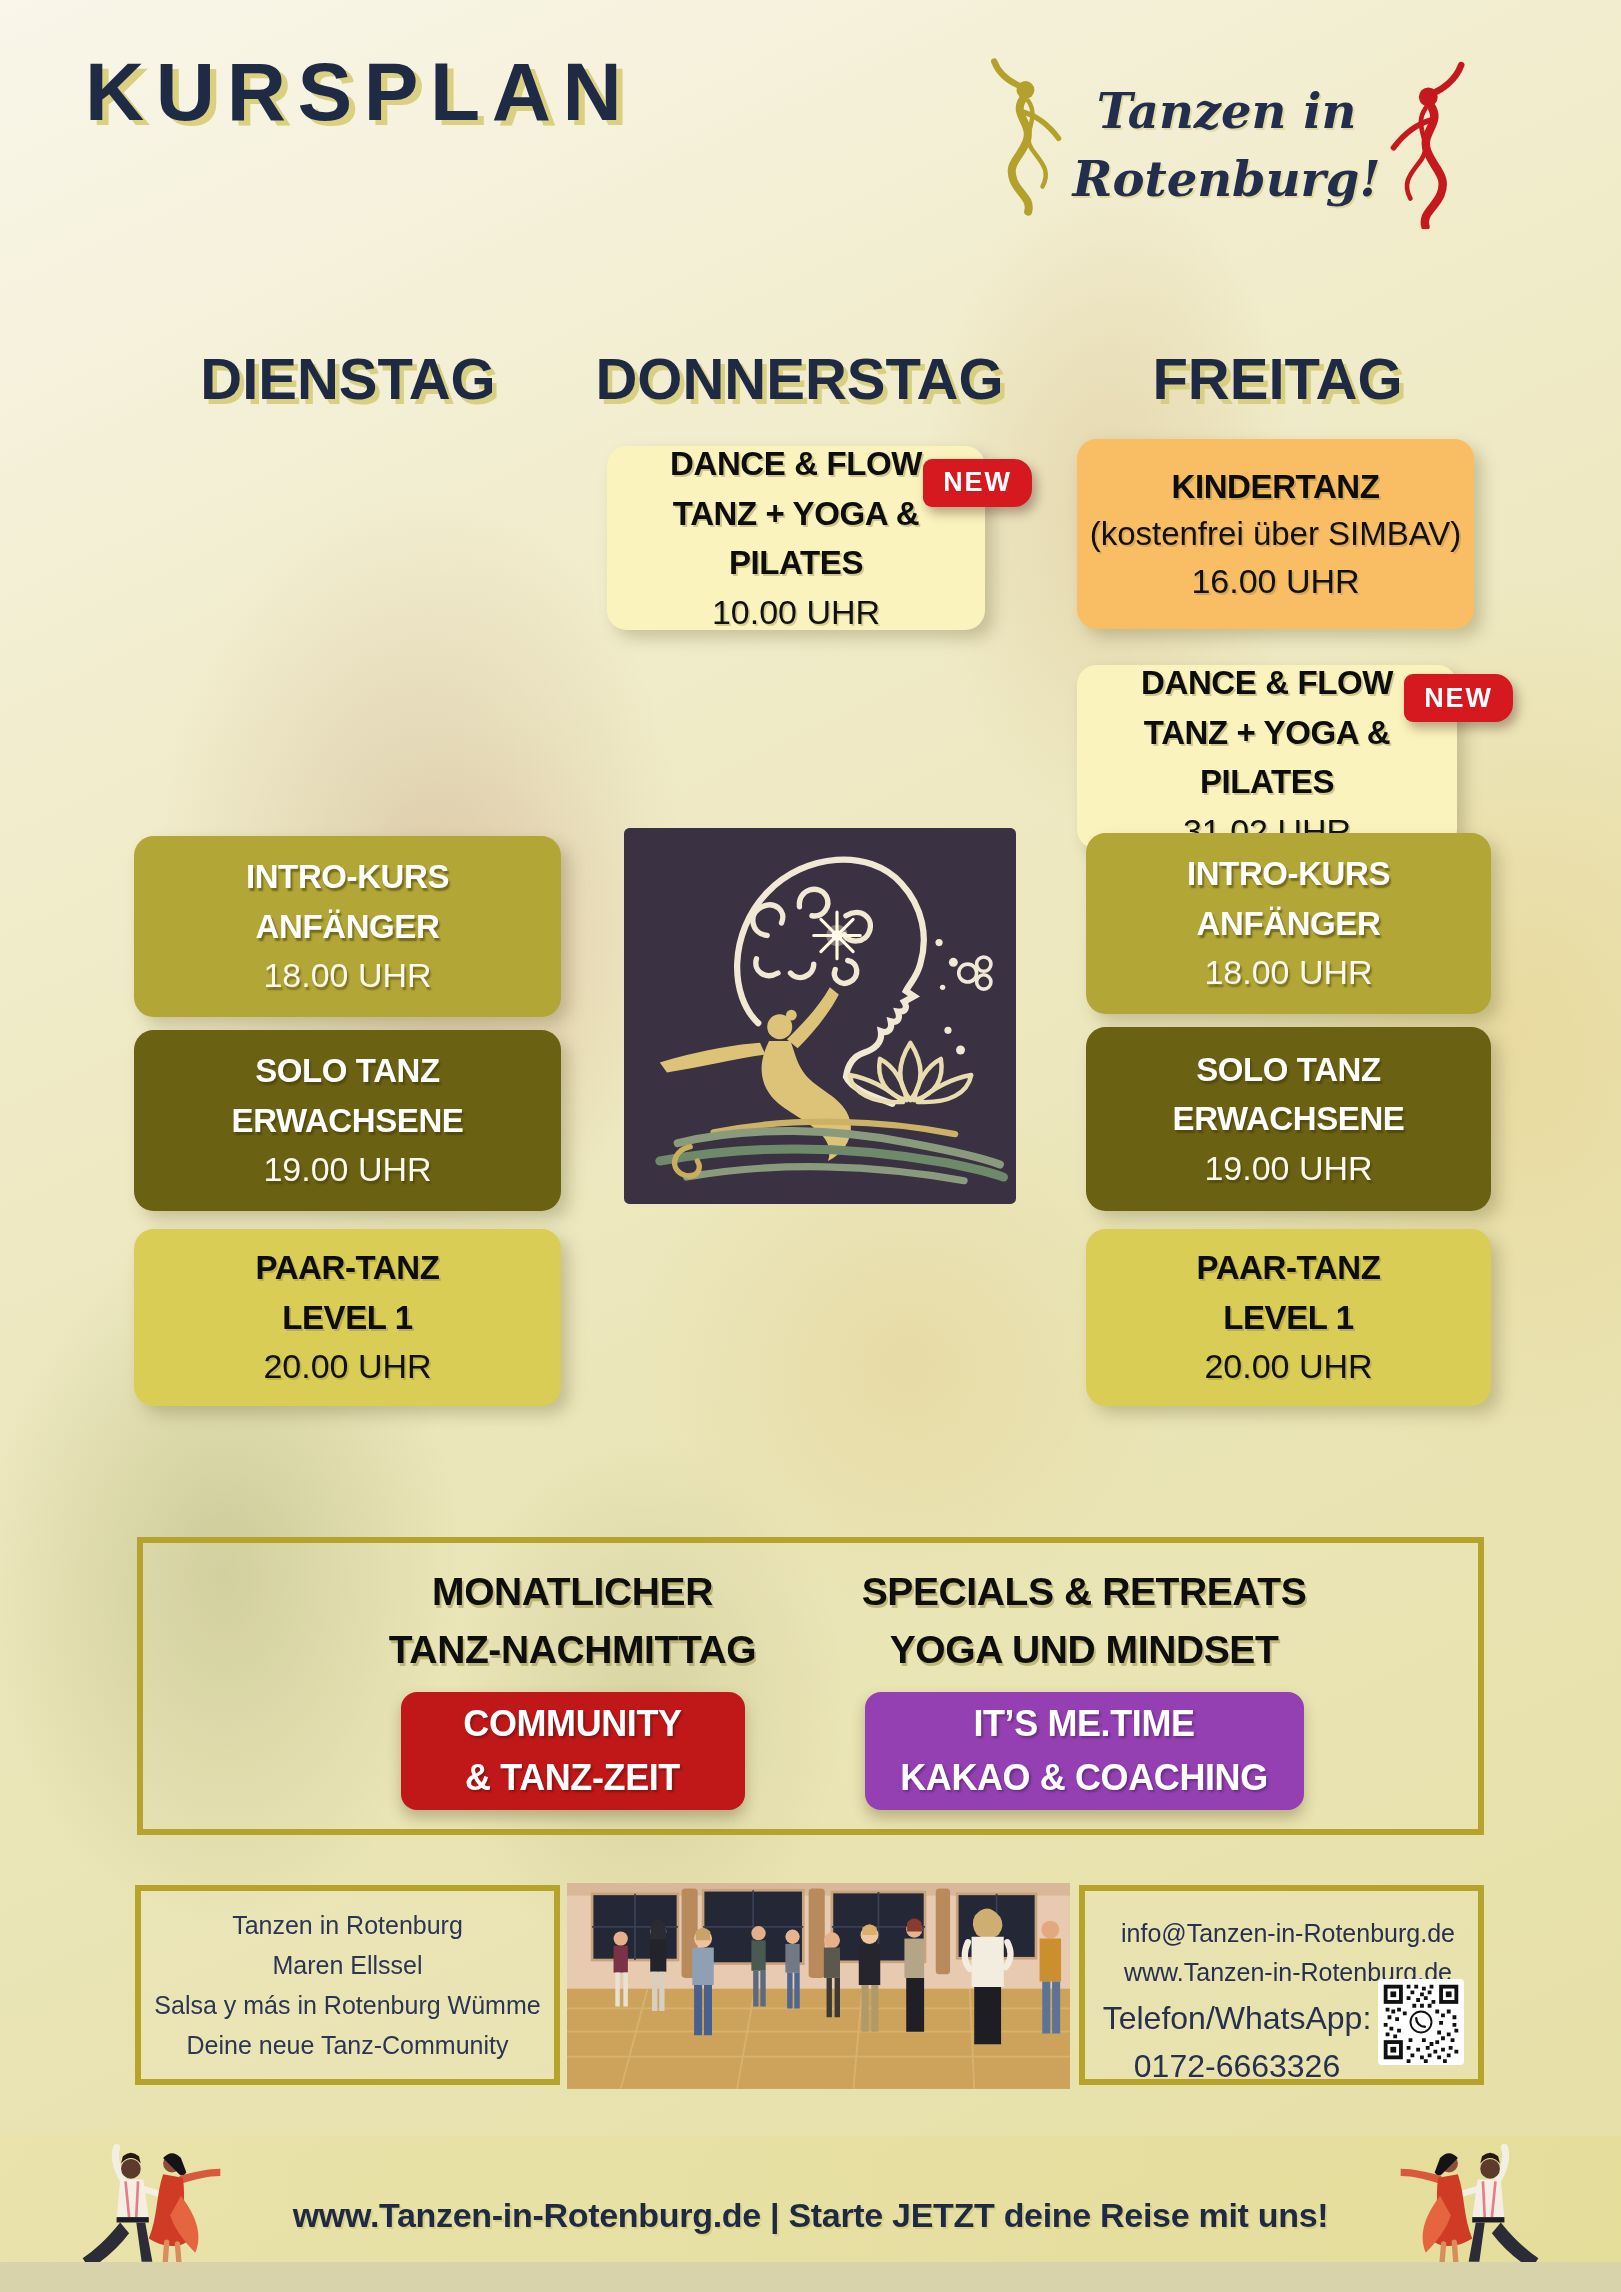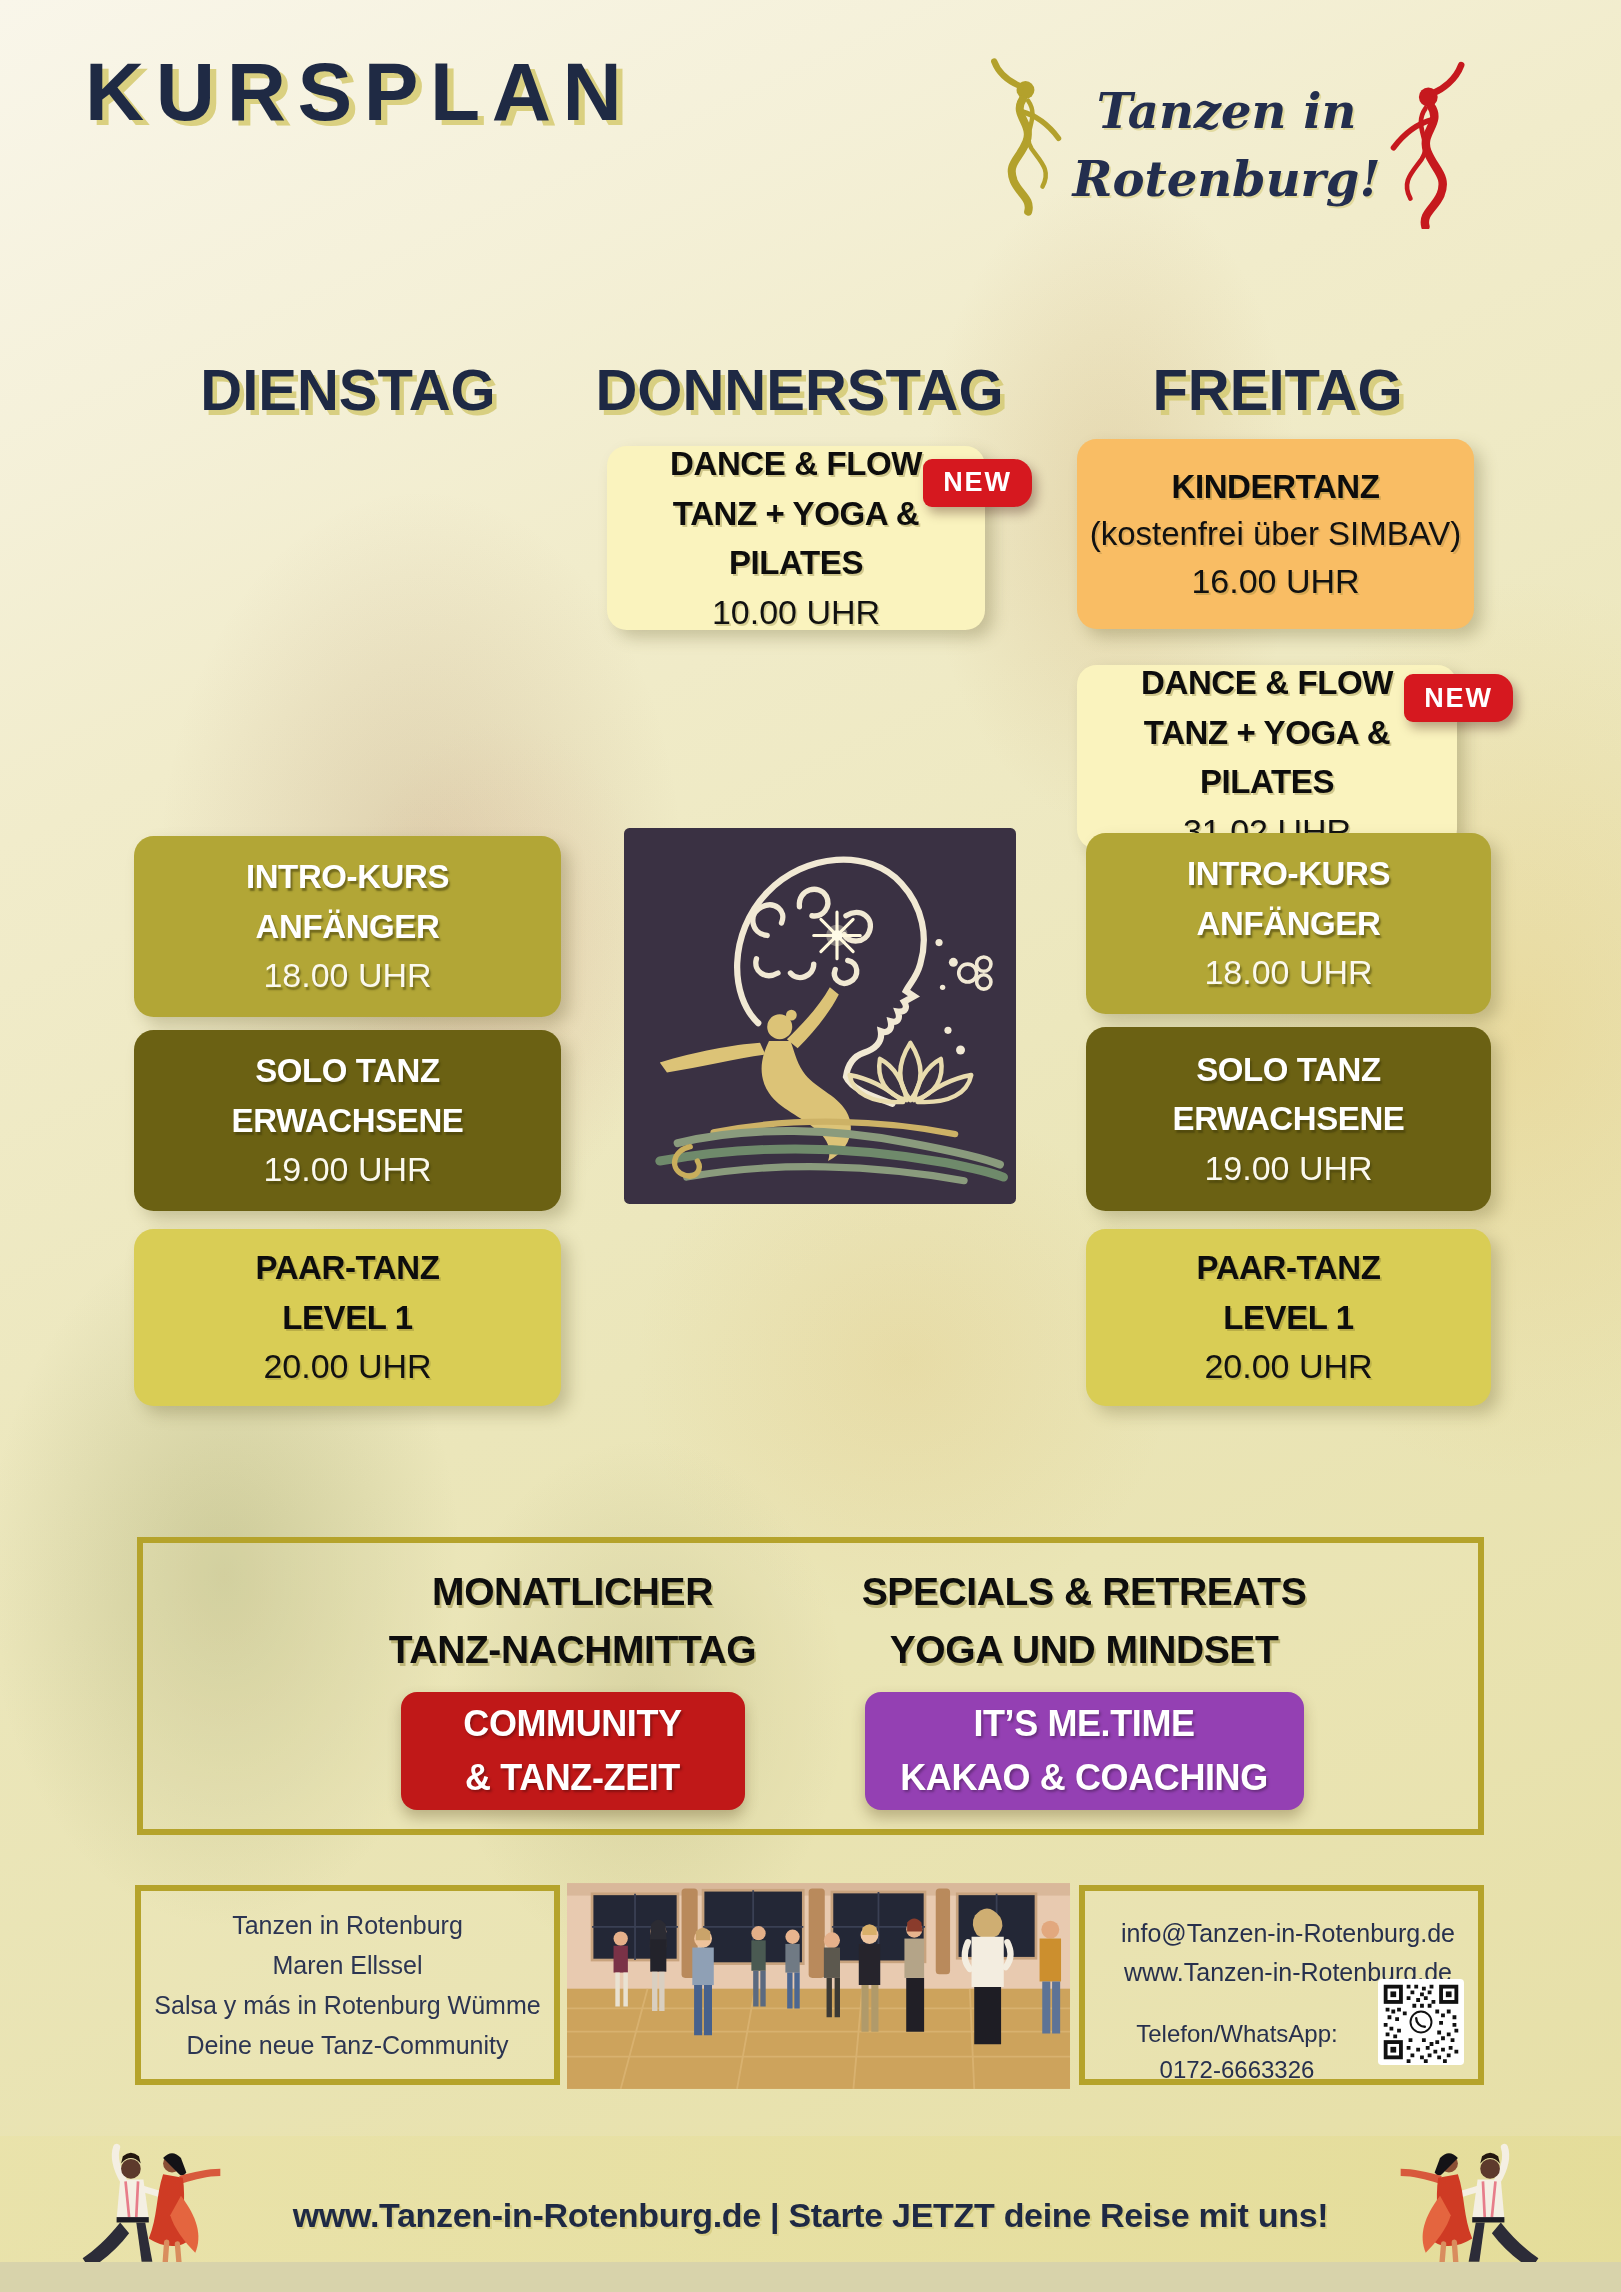--- a/index.html
+++ b/index.html
@@ -22,21 +22,21 @@
     left:85px;top:45px;font-size:82px;font-weight:800;letter-spacing:11.6px;
     color:#1f2a44;text-shadow:6.3px 5.4px 0 rgba(216,206,122,.95);
   }
   .brand-text{
     left:1061px;top:77px;width:331px;text-align:center;
     font-family:"DejaVu Serif","Liberation Serif",serif;font-style:italic;font-weight:700;
     font-size:48px;line-height:1.42;color:#232e4e;text-shadow:1.8px 1.8px 0 rgba(215,205,125,.6);
   }
   
   .day{
-    top:356px;font-size:58px;font-weight:800;letter-spacing:0px;color:#1e2944;
+    top:345px;font-size:58px;font-weight:800;letter-spacing:0px;color:#1e2944;
     text-align:center;text-shadow:4.5px 4.5px 0 rgba(213,203,120,.9);
   }
   
   .card{
     border-radius:19.7px;display:flex;flex-direction:column;align-items:center;justify-content:center;
     text-align:center;padding:9px 7.2px;box-sizing:border-box;
   }
   .card.shadowed{box-shadow:8px 8px 16px rgba(95,85,40,.28);}
   .card .c-title{font-size:33px;font-weight:700;color:#0d0d0d;letter-spacing:-0.4px;line-height:1.5;
     text-shadow:1.8px 1.8px 0 rgba(130,118,45,.35);}
@@ -62,21 +62,21 @@
     margin:12.5px auto 0;border-radius:16px;display:flex;flex-direction:column;align-items:center;justify-content:center;
     color:#fff;font-size:36px;font-weight:800;line-height:1.5;letter-spacing:-0.4px;
     text-shadow:1.8px 1.8px 2.7px rgba(0,0,0,.3);box-shadow:0 7.2px 14.3px rgba(80,60,20,.3);
   }
   
   .f-box{border:6.3px solid #b5a32b;box-sizing:border-box;background:rgba(240,235,195,.15);}
   .about-box{left:135px;top:1885px;width:425px;height:200px;display:flex;flex-direction:column;justify-content:center;}
   .about-box div{font-size:25px;color:#2c3552;text-align:center;line-height:1.6;}
   .contact-box{left:1079px;top:1885px;width:405px;height:200px;}
   .contact-line{font-size:25px;color:#27304d;text-align:center;line-height:1.55;}
-  .phone-block{margin-top:24px;width:278px;text-align:center;font-size:24px;color:#27304d;line-height:1.5;}
+  .phone-block{margin-top:2px;width:278px;text-align:center;font-size:32px;color:#27304d;line-height:1.5;}
   .photo-frame{left:567px;top:1883px;width:503px;height:206px;overflow:hidden;}
   
   .bottom-strip{left:0;top:2136px;width:1621px;height:157px;
     background:linear-gradient(90deg,rgba(233,226,168,.75),rgba(228,220,150,.75));}
   .bar-text{left:0;top:2196px;width:1621px;text-align:center;font-size:34px;font-weight:700;
     letter-spacing:-0.3px;color:#1e2944;text-shadow:1.8px 1.8px 0 rgba(210,200,120,.7);}
   .mirror{transform:scaleX(-1);}
 </style>
 </head>
 <body>

